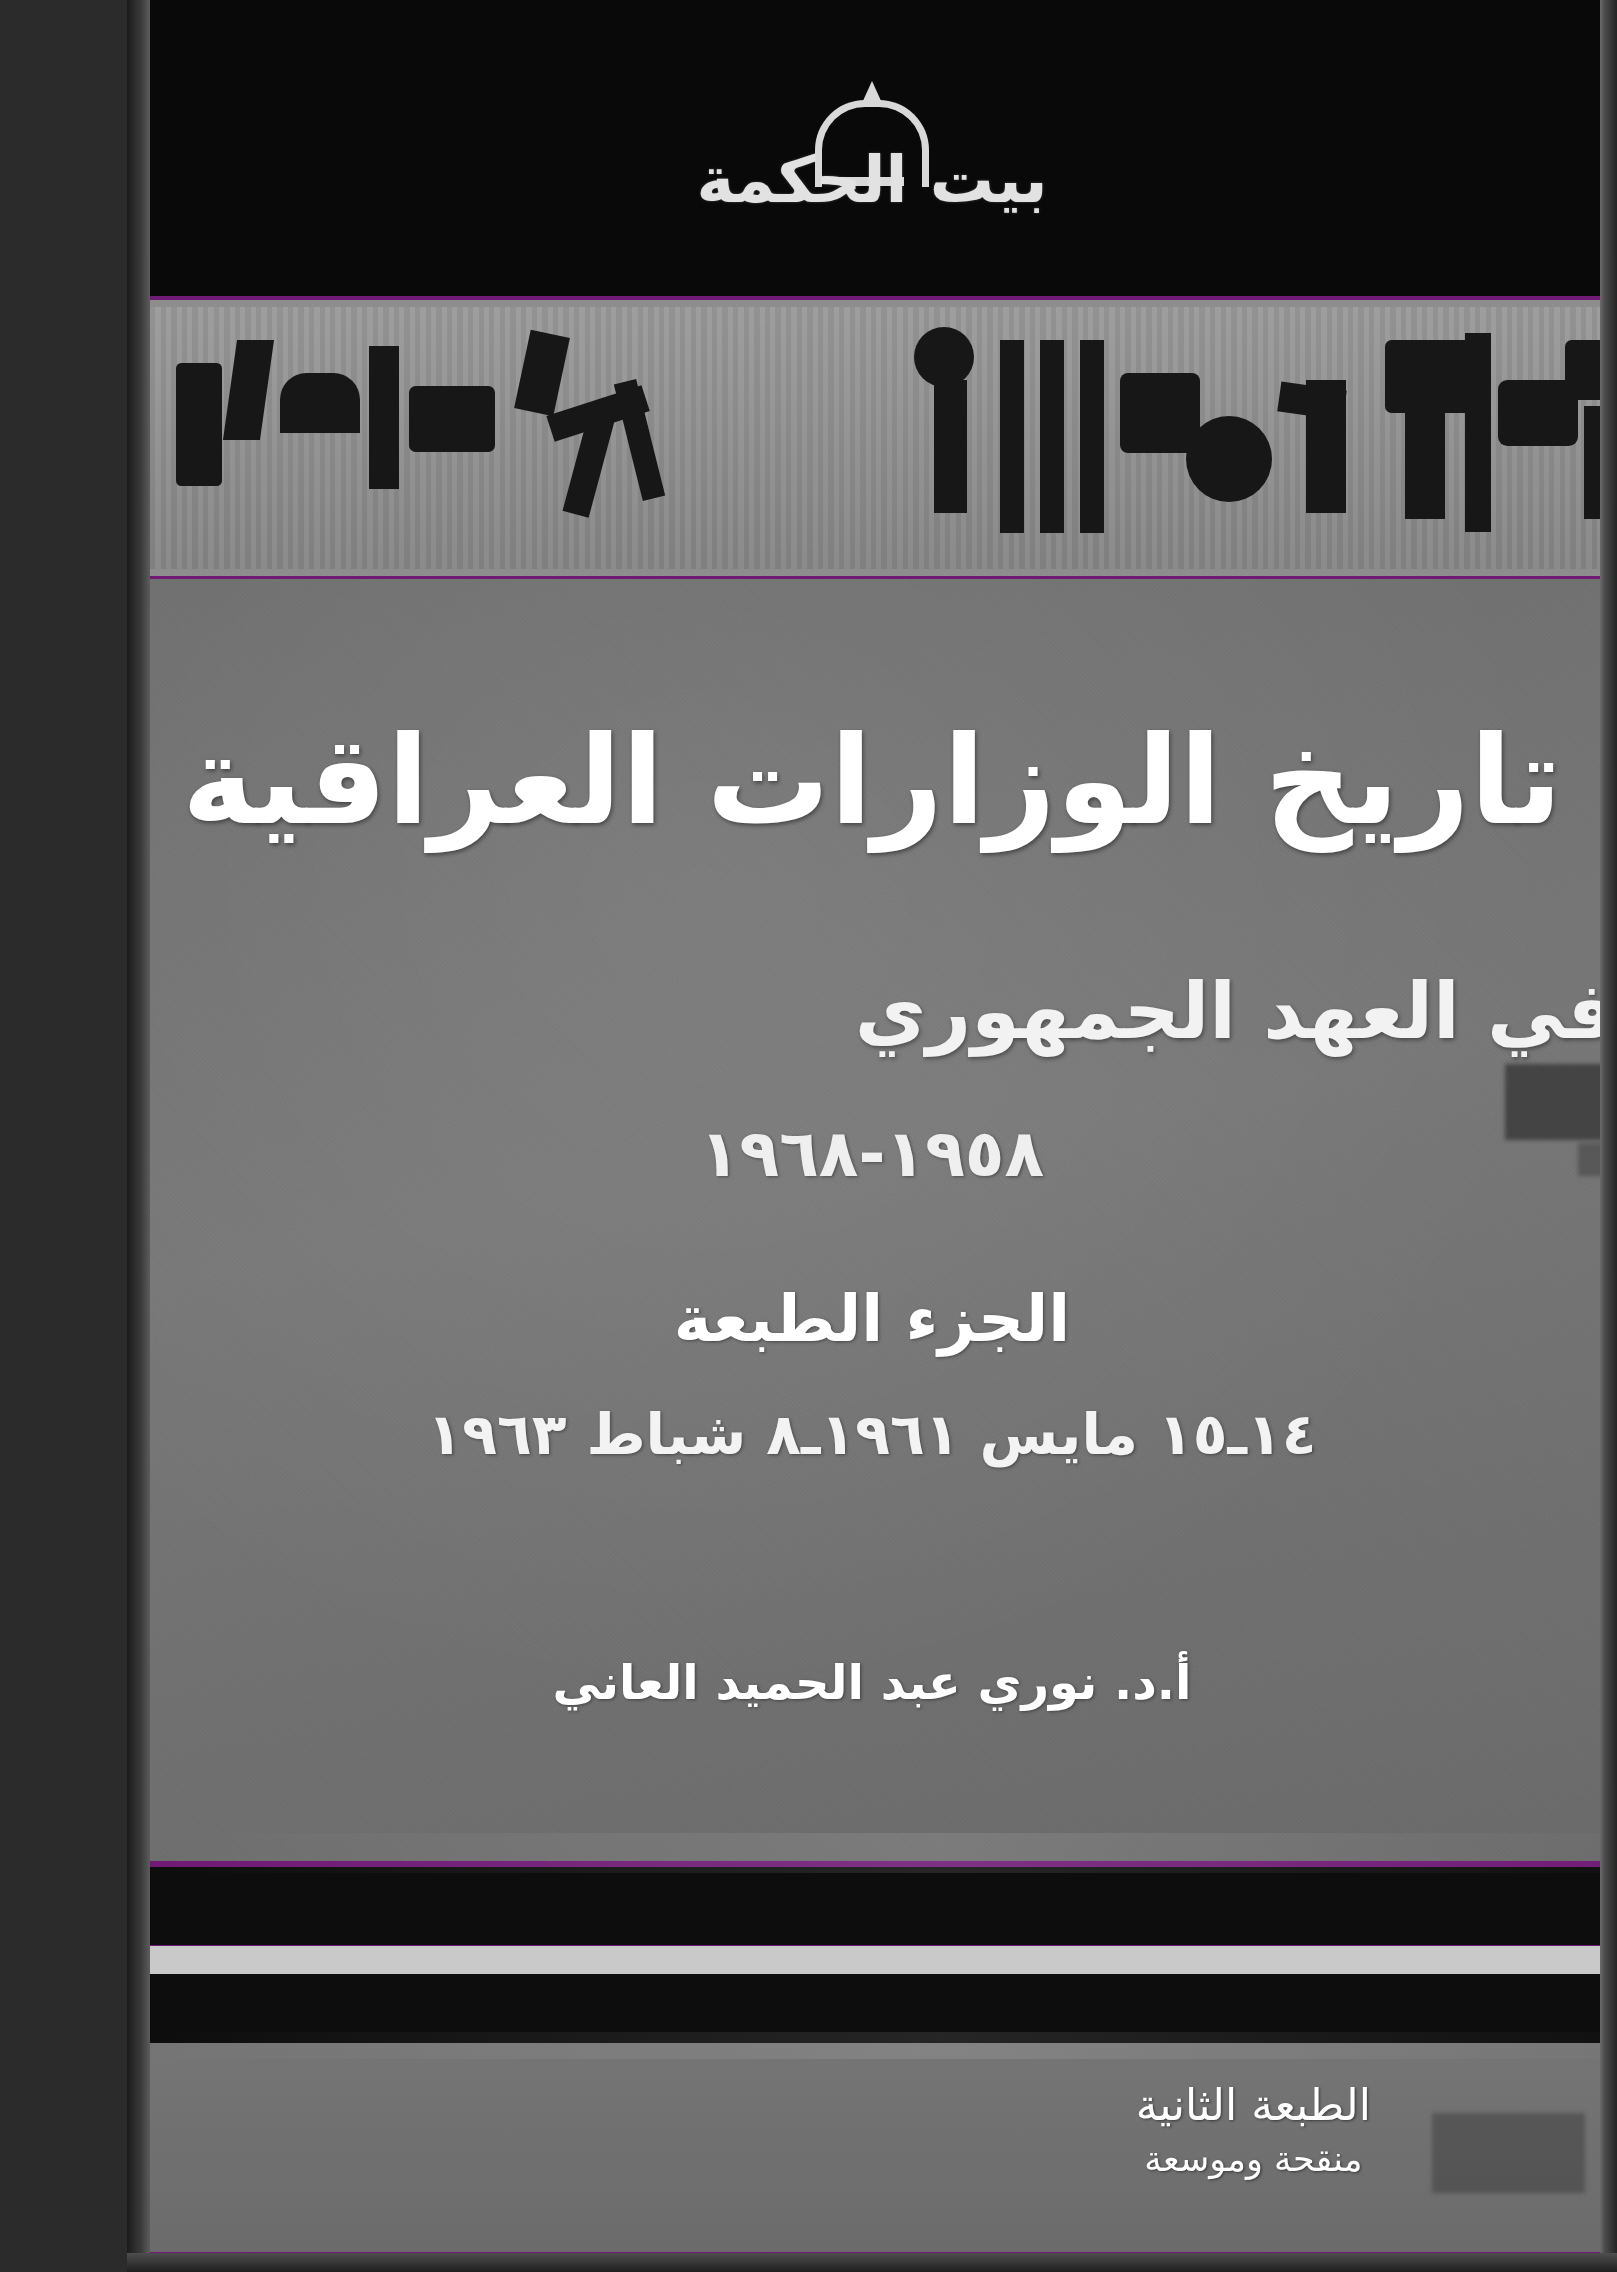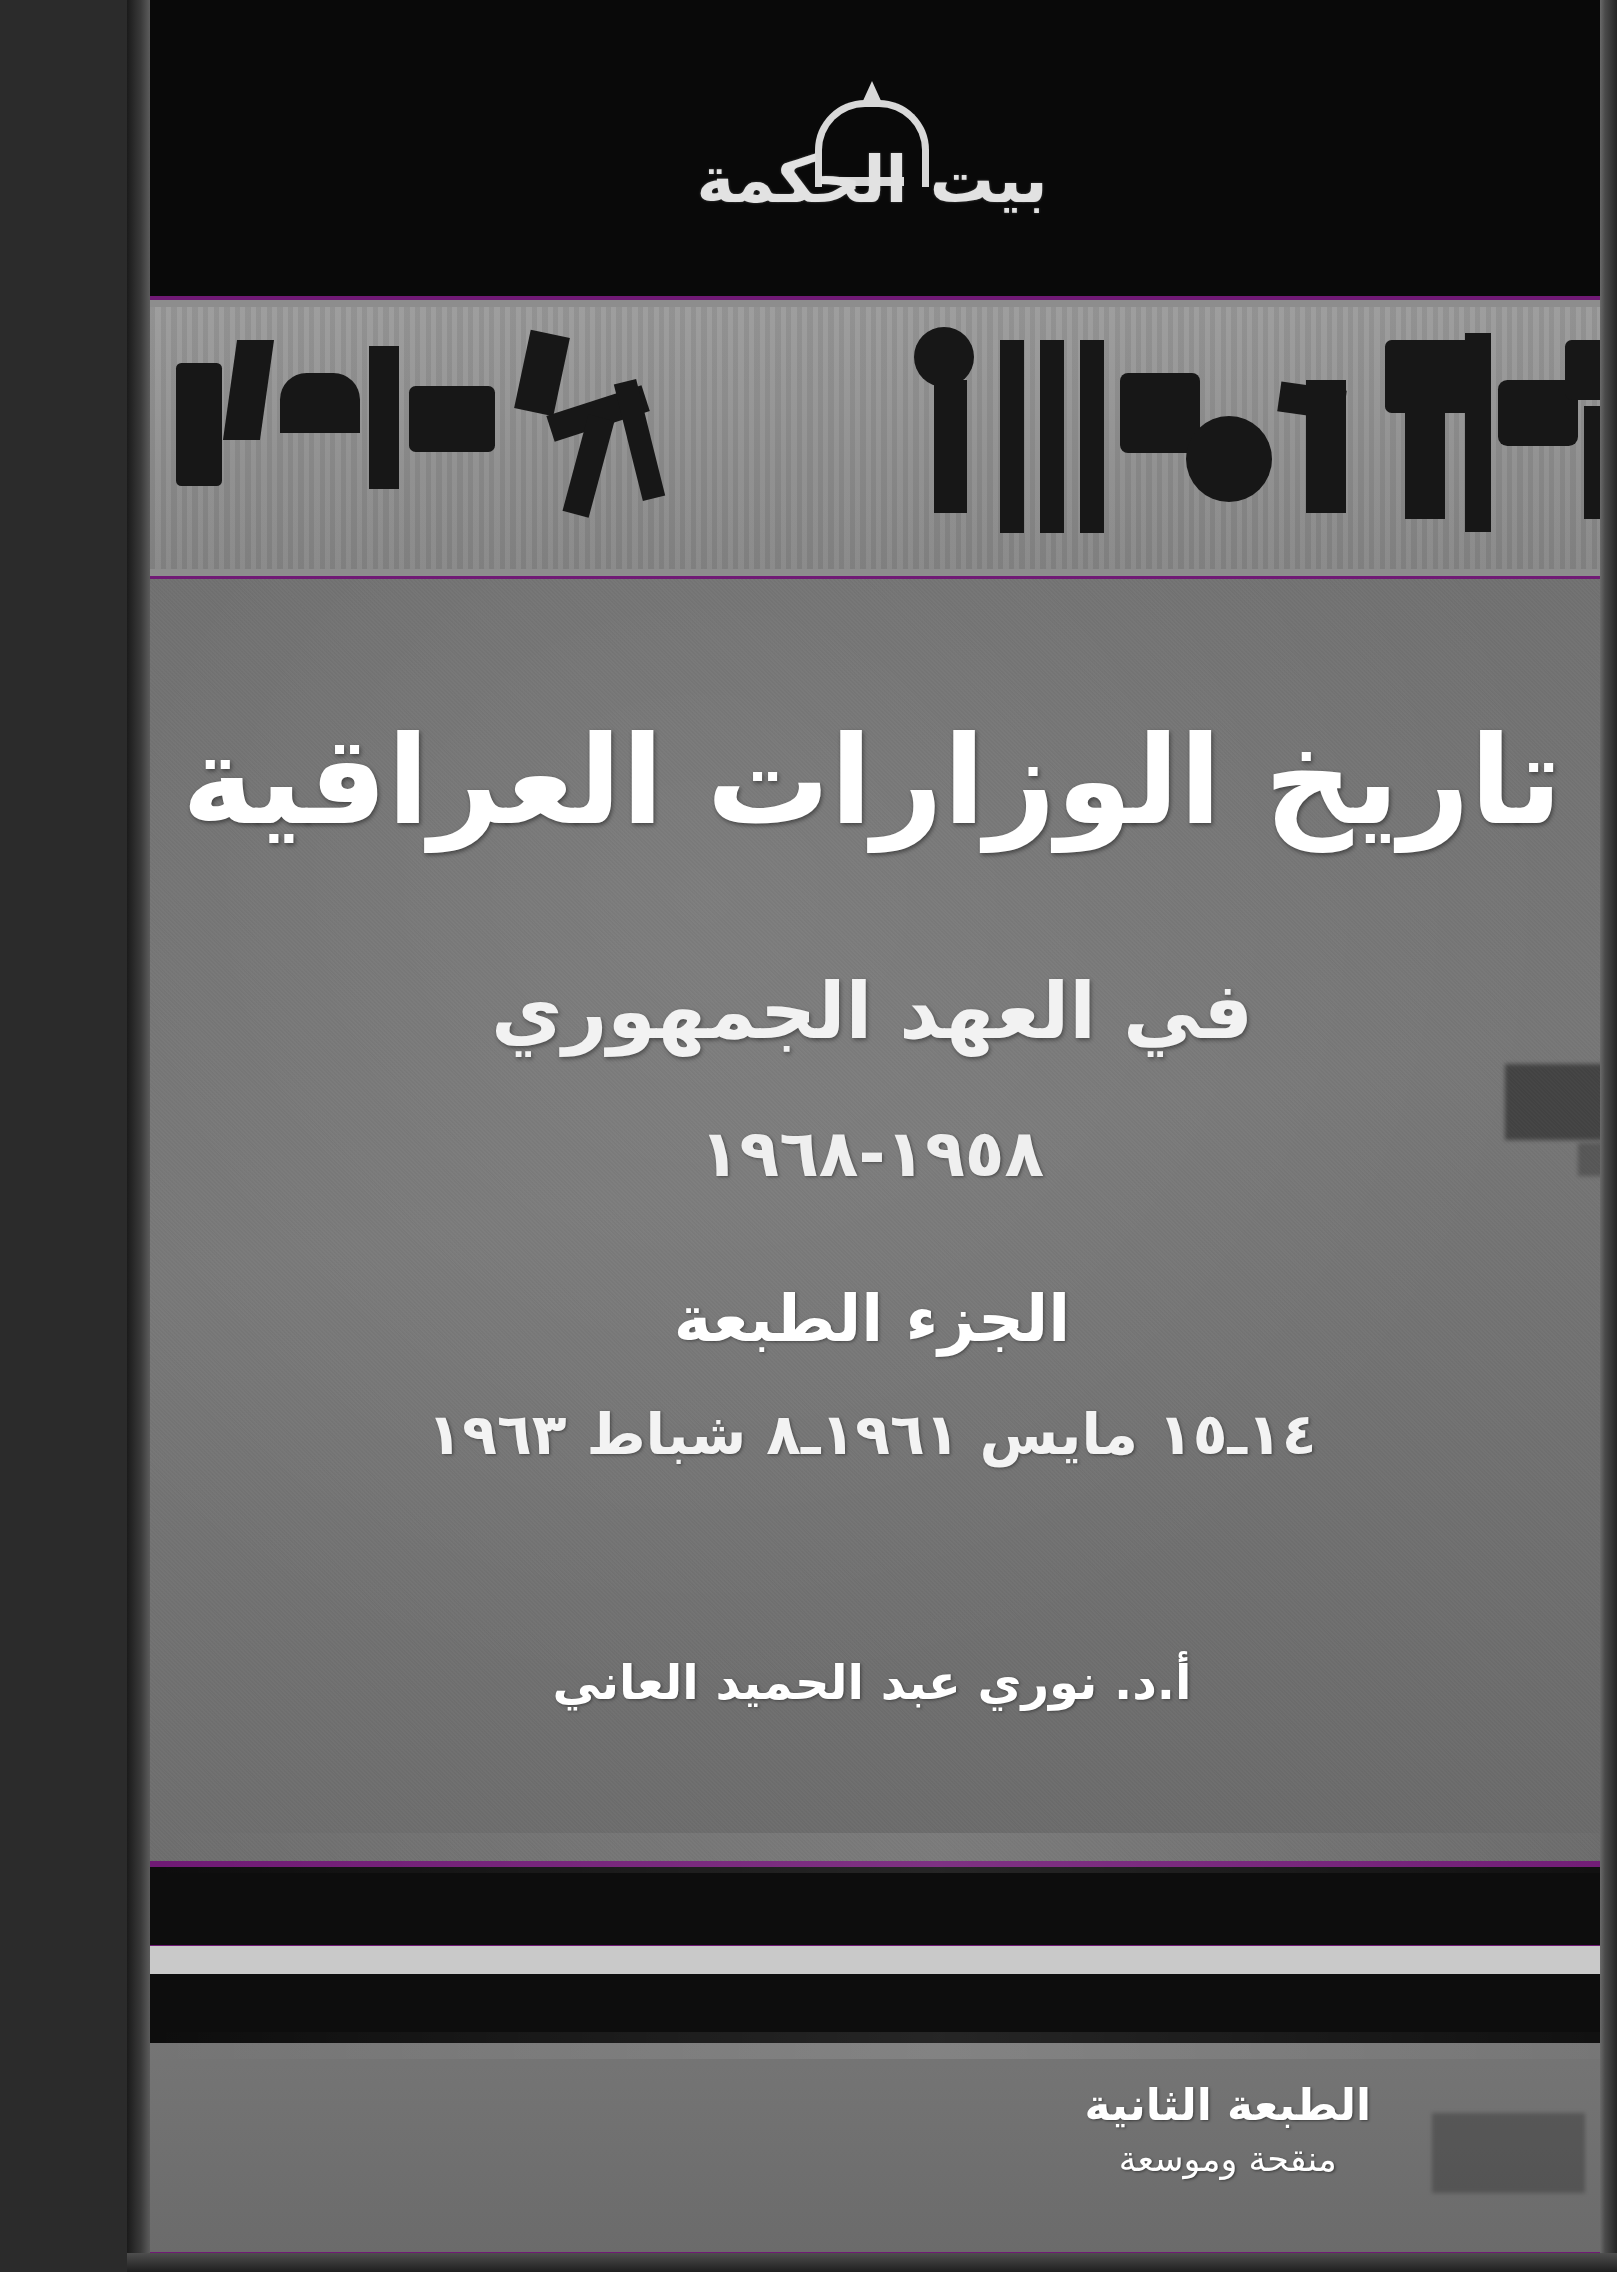--- a/index.html
+++ b/index.html
@@ -163,21 +163,21 @@
     line-height: 1.25;
     letter-spacing: -1.3px;
     text-shadow: 1.3px 2px 4.6px rgba(0,0,0,0.45);
     direction: rtl;
   }
   .title-sub {
     position: absolute;
     top: 966px;
     left: 0;
     width: 100%;
-    text-align: center;
+    text-align: right;
     color: #f2f2f2;
     font-size: 78px;
     font-weight: bold;
     text-shadow: 1.3px 2px 4px rgba(0,0,0,0.4);
     direction: rtl;
   }
   .title-years {
     position: absolute;
     top: 1116px;
     left: 0;
@@ -286,21 +286,21 @@
   .footer-right {
     position: absolute;
     top: 2079px;
     right: 246px;
     text-align: center;
     color: #ffffff;
     direction: rtl;
   }
   .footer-right .line1 {
     font-size: 44px;
-    font-weight: bold;
+    font-weight: normal;
     text-shadow: 1.3px 1.3px 2.7px rgba(0,0,0,0.45);
   }
   .footer-right .line2 {
     font-size: 35px;
     margin-top: 9.3px;
     text-shadow: 1.3px 1.3px 2.7px rgba(0,0,0,0.45);
   }
   .footer-left {
     position: absolute;
     top: 2079px;

